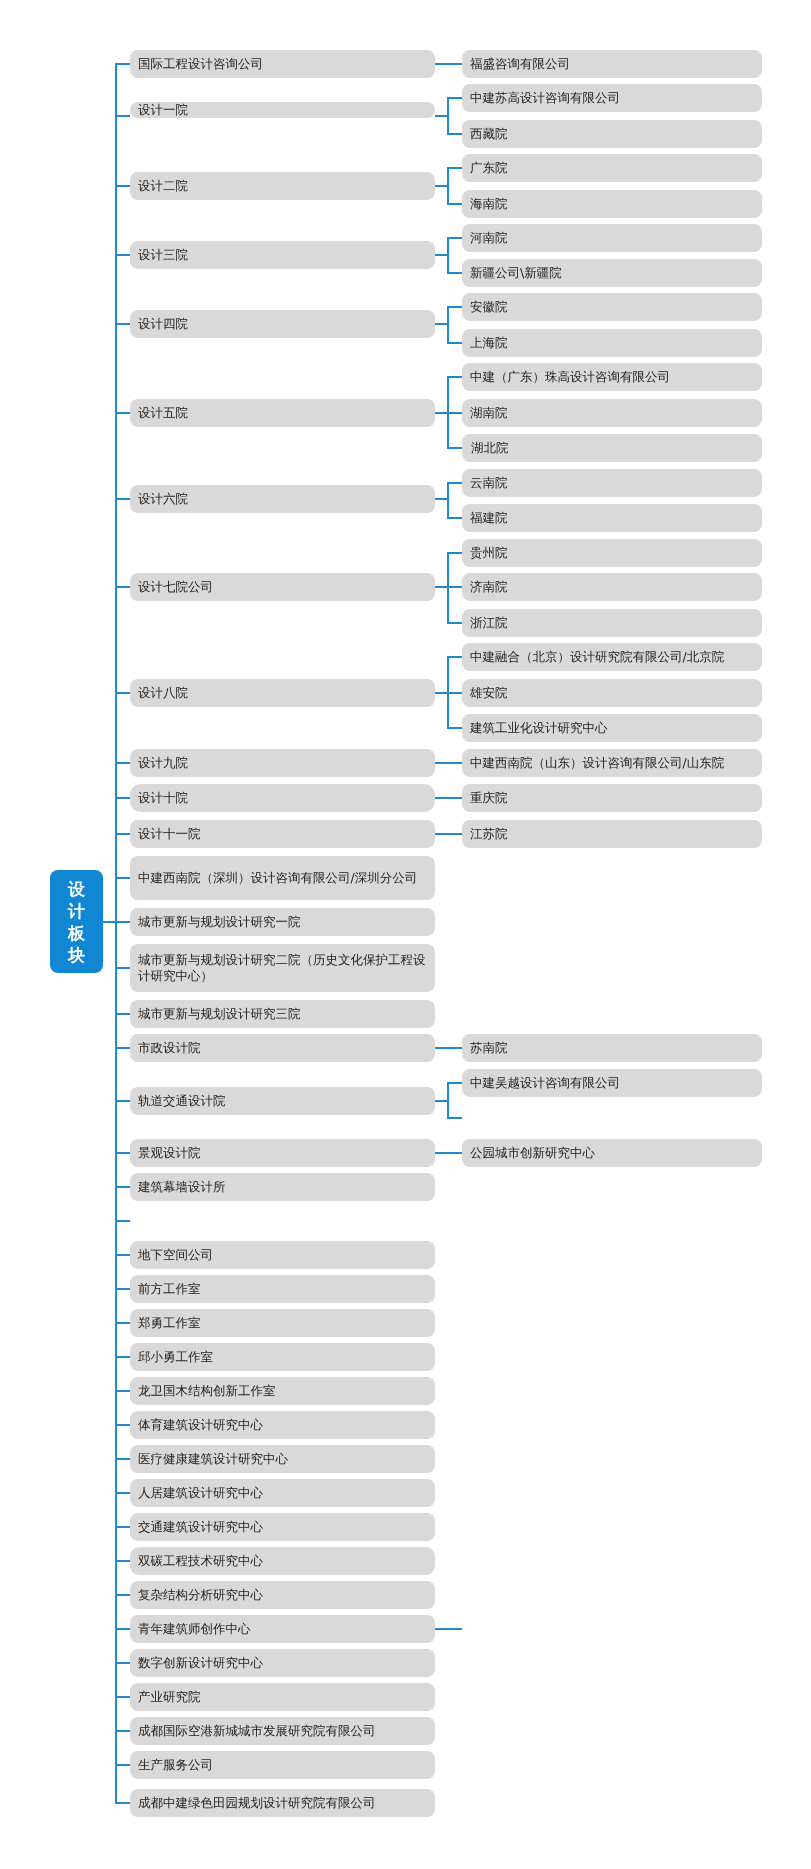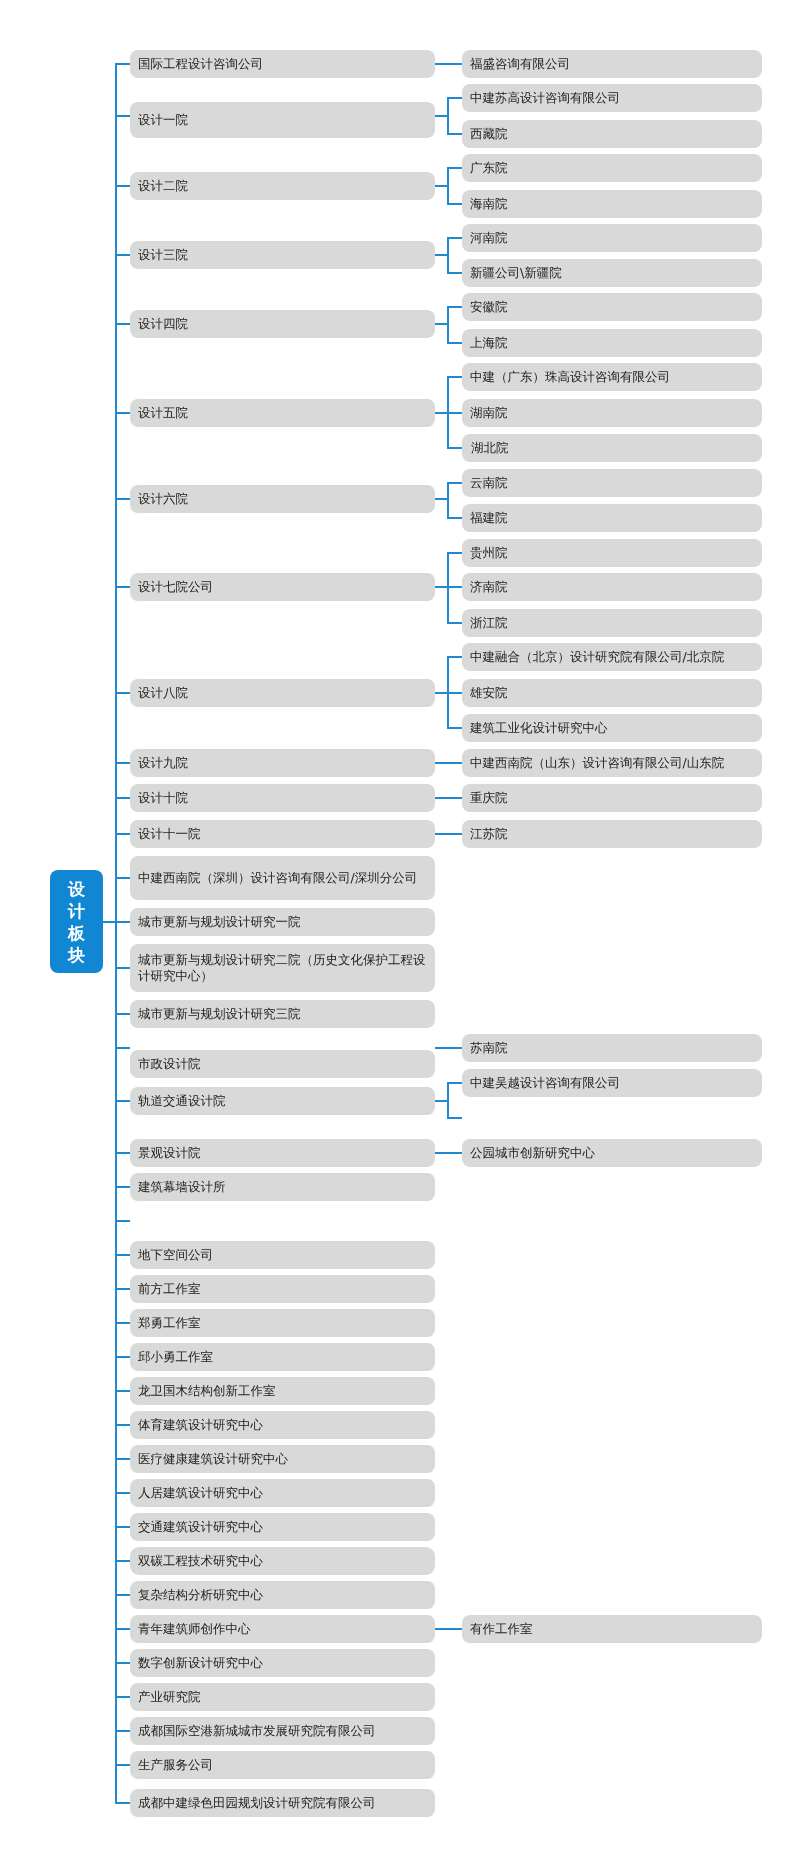--- a/index.html
+++ b/index.html
@@ -29,21 +29,21 @@
     <div class="line" style="left: 115px; top: 63px; width: 2px; height: 1741px; background: rgb(31, 138, 208);"></div>
     <div class="line" style="left: 116px; top: 63px; width: 14px; height: 2px; background: rgb(31, 138, 208);"></div>
     <div class="node" style="left: 130px; top: 50px; width: 305px; height: 28px;">
       <span>国际工程设计咨询公司</span>
     </div>
     <div class="line" style="left: 435px; top: 63px; width: 27px; height: 2px; background: rgb(31, 138, 208);"></div>
     <div class="node" style="left: 462px; top: 50px; width: 300px; height: 28px;">
       <span>福盛咨询有限公司</span>
     </div>
     <div class="line" style="left: 116px; top: 115px; width: 14px; height: 2px; background: rgb(31, 138, 208);"></div>
-    <div class="node" style="left: 130px; top: 102px; width: 305px; height: 36px;">
+    <div class="node" style="left: 130px; top: 102px; width: 305px; height: 16px;">
       <span>设计一院</span>
     </div>
     <div class="line" style="left: 435px; top: 115px; width: 13px; height: 2px; background: rgb(31, 138, 208);"></div>
     <div class="line" style="left: 447px; top: 97px; width: 2px; height: 38px; background: rgb(31, 138, 208);"></div>
     <div class="line" style="left: 448px; top: 97px; width: 14px; height: 2px; background: rgb(31, 138, 208);"></div>
     <div class="line" style="left: 448px; top: 133px; width: 14px; height: 2px; background: rgb(31, 138, 208);"></div>
     <div class="node" style="left: 462px; top: 84px; width: 300px; height: 28px;">
       <span>中建苏高设计咨询有限公司</span>
     </div>
     <div class="node" style="left: 462px; top: 120px; width: 300px; height: 28px;">
@@ -161,21 +161,21 @@
     </div>
     <div class="line" style="left: 116px; top: 762px; width: 14px; height: 2px; background: rgb(31, 138, 208);"></div>
     <div class="node" style="left: 130px; top: 749px; width: 305px; height: 28px;">
       <span>设计九院</span>
     </div>
     <div class="line" style="left: 435px; top: 762px; width: 27px; height: 2px; background: rgb(31, 138, 208);"></div>
     <div class="node" style="left: 462px; top: 749px; width: 300px; height: 28px;">
       <span>中建西南院（山东）设计咨询有限公司/山东院</span>
     </div>
     <div class="line" style="left: 116px; top: 797px; width: 14px; height: 2px; background: rgb(31, 138, 208);"></div>
-    <div class="node" style="left: 130px; top: 784px; width: 305px; height: 28px;">
+    <div class="node" style="left: 130px; top: 784px; width: 305px; height: 28px; border-radius: 11px;">
       <span>设计十院</span>
     </div>
     <div class="line" style="left: 435px; top: 797px; width: 27px; height: 2px; background: rgb(31, 138, 208);"></div>
     <div class="node" style="left: 462px; top: 784px; width: 300px; height: 28px;">
       <span>重庆院</span>
     </div>
     <div class="line" style="left: 116px; top: 833px; width: 14px; height: 2px; background: rgb(31, 138, 208);"></div>
     <div class="node" style="left: 130px; top: 820px; width: 305px; height: 28px;">
       <span>设计十一院</span>
     </div>
@@ -193,21 +193,21 @@
     </div>
     <div class="line" style="left: 116px; top: 967px; width: 14px; height: 2px; background: rgb(31, 138, 208);"></div>
     <div class="node" style="left: 130px; top: 944px; width: 305px; height: 48px;">
       <span>城市更新与规划设计研究二院（历史文化保护工程设计研究中心）</span>
     </div>
     <div class="line" style="left: 116px; top: 1013px; width: 14px; height: 2px; background: rgb(31, 138, 208);"></div>
     <div class="node" style="left: 130px; top: 1000px; width: 305px; height: 28px;">
       <span>城市更新与规划设计研究三院</span>
     </div>
     <div class="line" style="left: 116px; top: 1047px; width: 14px; height: 2px; background: rgb(31, 138, 208);"></div>
-    <div class="node" style="left: 130px; top: 1034px; width: 305px; height: 28px; margin-top: 16px;">
+    <div class="node" style="left: 130px; top: 1034px; width: 305px; height: 28px;">
       <span>市政设计院</span>
     </div>
     <div class="line" style="left: 435px; top: 1047px; width: 27px; height: 2px; background: rgb(31, 138, 208);"></div>
     <div class="node" style="left: 462px; top: 1034px; width: 300px; height: 28px;">
       <span>苏南院</span>
     </div>
     <div class="line" style="left: 116px; top: 1100px; width: 14px; height: 2px; background: rgb(31, 138, 208);"></div>
     <div class="node" style="left: 130px; top: 1087px; width: 305px; height: 28px;">
       <span>轨道交通设计院</span>
     </div>
@@ -273,23 +273,20 @@
     </div>
     <div class="line" style="left: 116px; top: 1594px; width: 14px; height: 2px; background: rgb(31, 138, 208);"></div>
     <div class="node" style="left: 130px; top: 1581px; width: 305px; height: 28px;">
       <span>复杂结构分析研究中心</span>
     </div>
     <div class="line" style="left: 116px; top: 1628px; width: 14px; height: 2px; background: rgb(31, 138, 208);"></div>
     <div class="node" style="left: 130px; top: 1615px; width: 305px; height: 28px;">
       <span>青年建筑师创作中心</span>
     </div>
     <div class="line" style="left: 435px; top: 1628px; width: 27px; height: 2px; background: rgb(31, 138, 208);"></div>
-    <div class="node" style="left: 462px; top: 1615px; width: 300px; height: 28px;">
-      <span>有作工作室</span>
-    </div>
     <div class="line" style="left: 116px; top: 1662px; width: 14px; height: 2px; background: rgb(31, 138, 208);"></div>
     <div class="node" style="left: 130px; top: 1649px; width: 305px; height: 28px;">
       <span>数字创新设计研究中心</span>
     </div>
     <div class="line" style="left: 116px; top: 1696px; width: 14px; height: 2px; background: rgb(31, 138, 208);"></div>
     <div class="node" style="left: 130px; top: 1683px; width: 305px; height: 28px;">
       <span>产业研究院</span>
     </div>
     <div class="line" style="left: 116px; top: 1730px; width: 14px; height: 2px; background: rgb(31, 138, 208);"></div>
     <div class="node" style="left: 130px; top: 1717px; width: 305px; height: 28px;">

